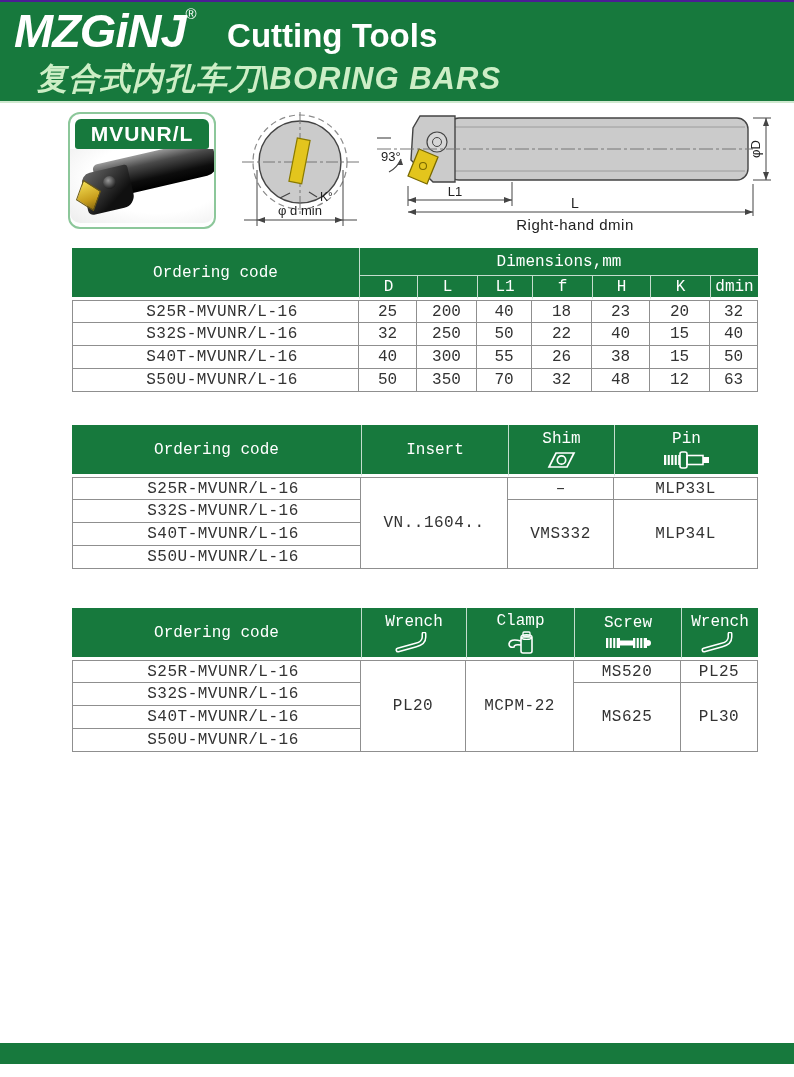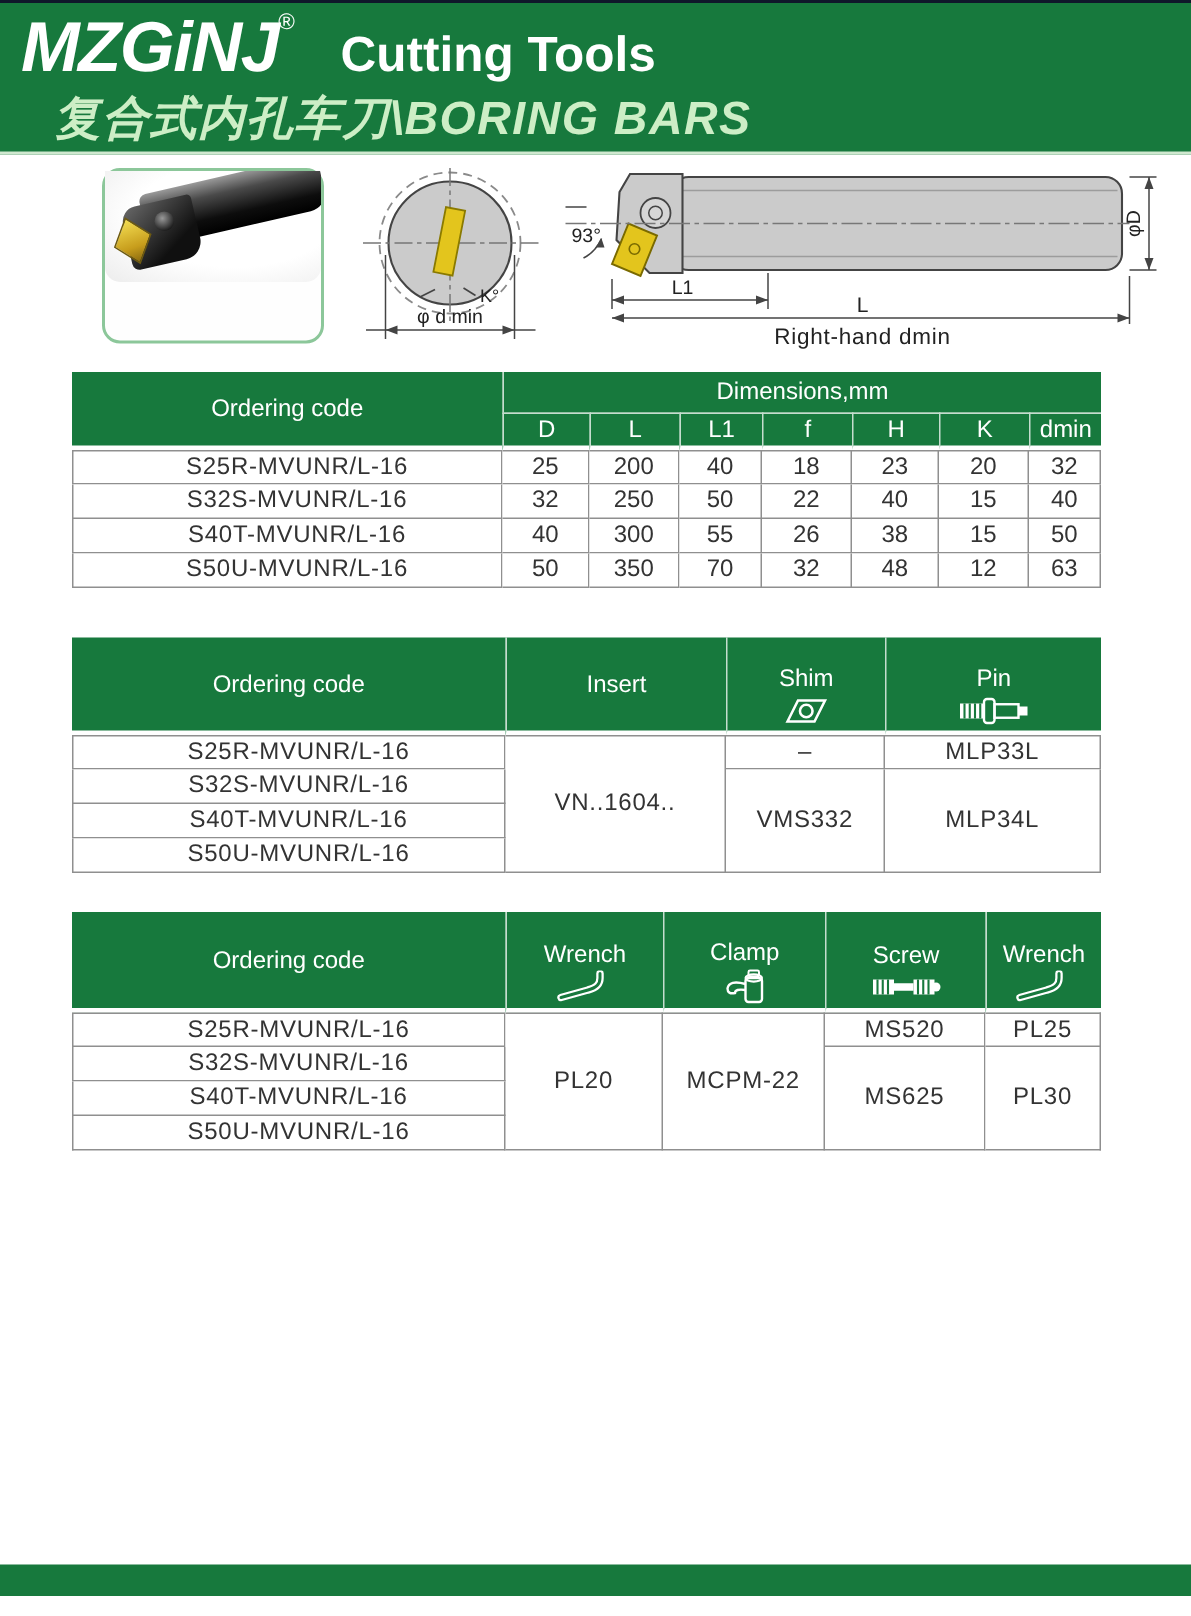--- a/index.html
+++ b/index.html
@@ -3,21 +3,21 @@
 <meta charset="utf-8">
 <style>
   * { margin:0; padding:0; box-sizing:border-box; }
   body { background:#fff; font-family:"Liberation Sans", sans-serif; }
   .page { position:relative; width:794px; height:1077px; background:#fff; overflow:hidden; }
 
   
   .masthead {
     position:absolute; left:0; top:0; width:794px; height:103px;
     background:#17793d;
-    border-top:2px solid #0f172a; border-bottom:2px solid #cfe8cf;
+    border-top:2px solid #4c1d95; border-bottom:2px solid #cfe8cf;
     color:#fff;
   }
   .brand-line { position:absolute; left:14px; top:1px; white-space:nowrap; }
   .brand { font-size:47px; font-weight:bold; font-style:italic; letter-spacing:-1px; }
   .reg { font-size:15px; vertical-align:28px; font-style:normal; }
   .brand-suffix { font-size:33px; font-weight:bold; margin-left:26px; }
   .subtitle {
     position:absolute; left:36px; top:56px;
     font-size:31px; font-weight:bold; font-style:italic; color:#cdeec6;
     letter-spacing:1px; white-space:nowrap;
@@ -61,39 +61,40 @@
   .diagram-svg { position:absolute; }
   svg text { font-family:"Liberation Sans", sans-serif; }
 
   .caption {
     position:absolute; left:455px; top:216px; width:240px;
     font-size:15px; color:#222; text-align:center; letter-spacing:0.5px;
   }
 
   
   table.cat {
-    position:absolute; left:48px; width:686px;
+    position:absolute; left:72px; width:686px;
     border-collapse:separate; border-spacing:0;
     table-layout:fixed;
+    font-family:Liberation Mono, monospace;
   }
   .t1 { top:248px; } .t2 { top:425px; } .t3 { top:608px; }
 
   table.cat thead th {
     background:#17793d; color:#fff; font-weight:normal;
     font-size:16px; text-align:center; vertical-align:middle;
     border-bottom:0;
   }
   table.cat thead tr.hrow1 th { height:27px; }
   table.cat thead tr.hrow2 th { height:25px; border-top:1px solid rgba(255,255,255,0.75); font-size:16px; }
   table.cat thead th + th { border-left:1px solid rgba(255,255,255,0.75); }
   table.cat thead tr.hrow2 th:first-child { border-left:1px solid rgba(255,255,255,0.75); }
   table.cat thead tr:last-child th, table.cat thead th[rowspan] { border-bottom:3px solid #fff; }
   table.cat thead th.iconhead { height:52px; padding:3px 0 2px 0; }
   .hstack { display:flex; flex-direction:column; align-items:center; gap:1px; }
-  .hstack .lbl { line-height:18px;margin-top:16px; }
+  .hstack .lbl { line-height:18px; }
 
   table.cat tbody td {
     background:#fff; color:#333; text-align:center; vertical-align:middle;
     font-size:16px; height:23px;
     border-right:1px solid #8f8f8f; border-bottom:1px solid #8f8f8f;
   }
   table.cat tbody td.first-col { border-left:1px solid #8f8f8f; }
   table.cat tbody tr:first-child td { border-top:1px solid #8f8f8f; }
   td.code { font-size:17px; letter-spacing:0.5px;padding-left:13px; }
   td.bigval { font-size:17px; letter-spacing:0.5px; }
@@ -110,20 +111,21 @@
 
   <div class="masthead">
     <div class="brand-line">
       <span class="brand">MZGiNJ</span><span class="reg">®</span>
       <span class="brand-suffix">Cutting Tools</span>
     </div>
     <div class="subtitle">复合式内孔车刀\BORING BARS</div>
   </div>
 
   <div class="product-card">
+    <div class="model-tag">MVUNR/L</div>
     <div class="photo">
       <div class="bar"></div>
       <div class="head"></div>
       <div class="insert"></div>
       <div class="screwdot"></div>
     </div>
   </div>
 
   <svg class="diagram-svg" style="left:240px; top:110px;" width="125" height="128" viewBox="0 0 125 128">
     <circle cx="60" cy="52" r="47" fill="none" stroke="#8a8a8a" stroke-width="1.2" stroke-dasharray="6 4"></circle>

